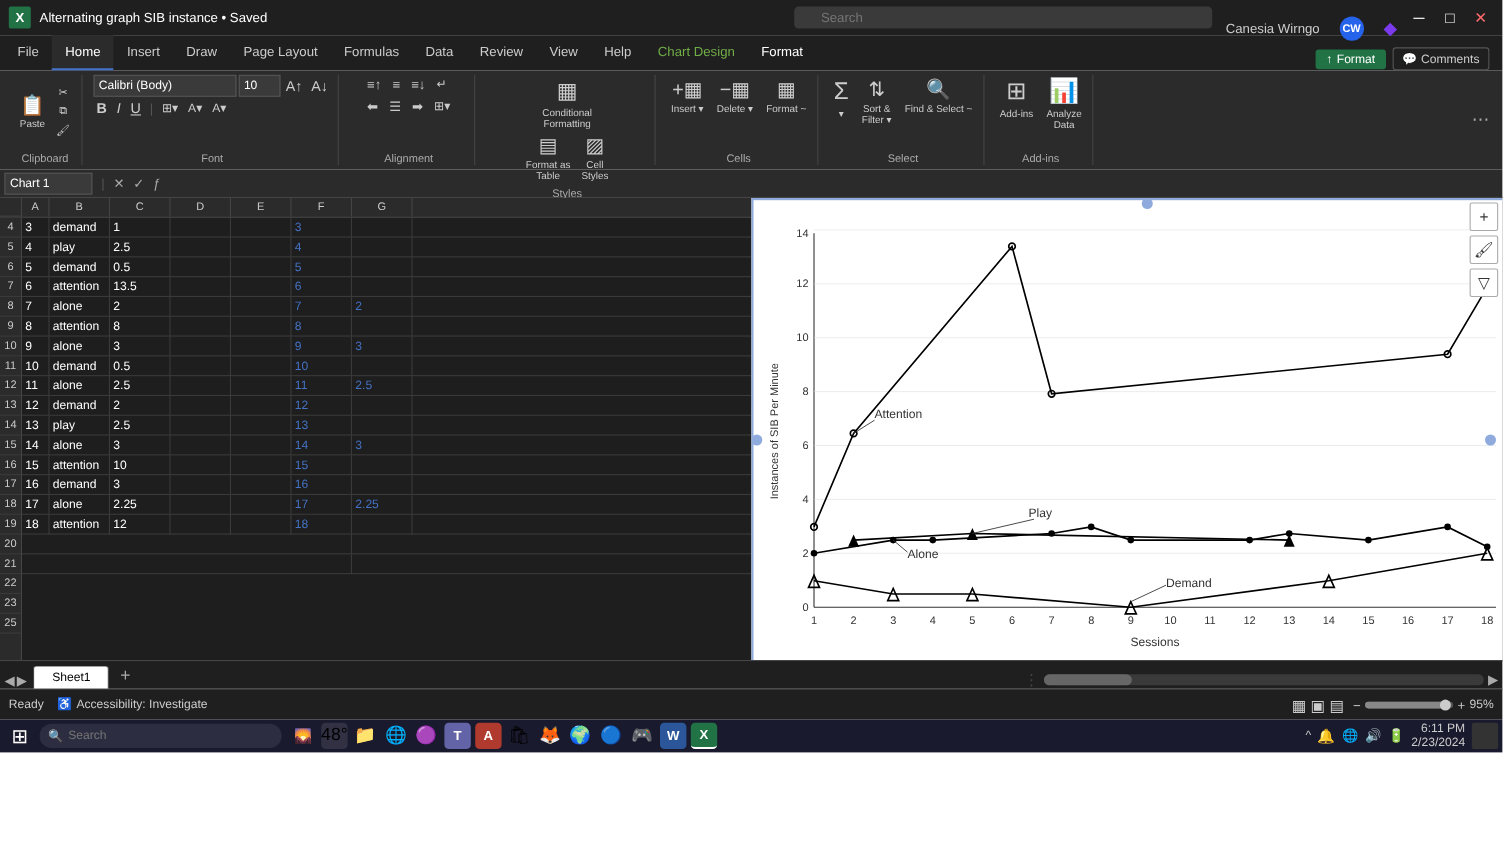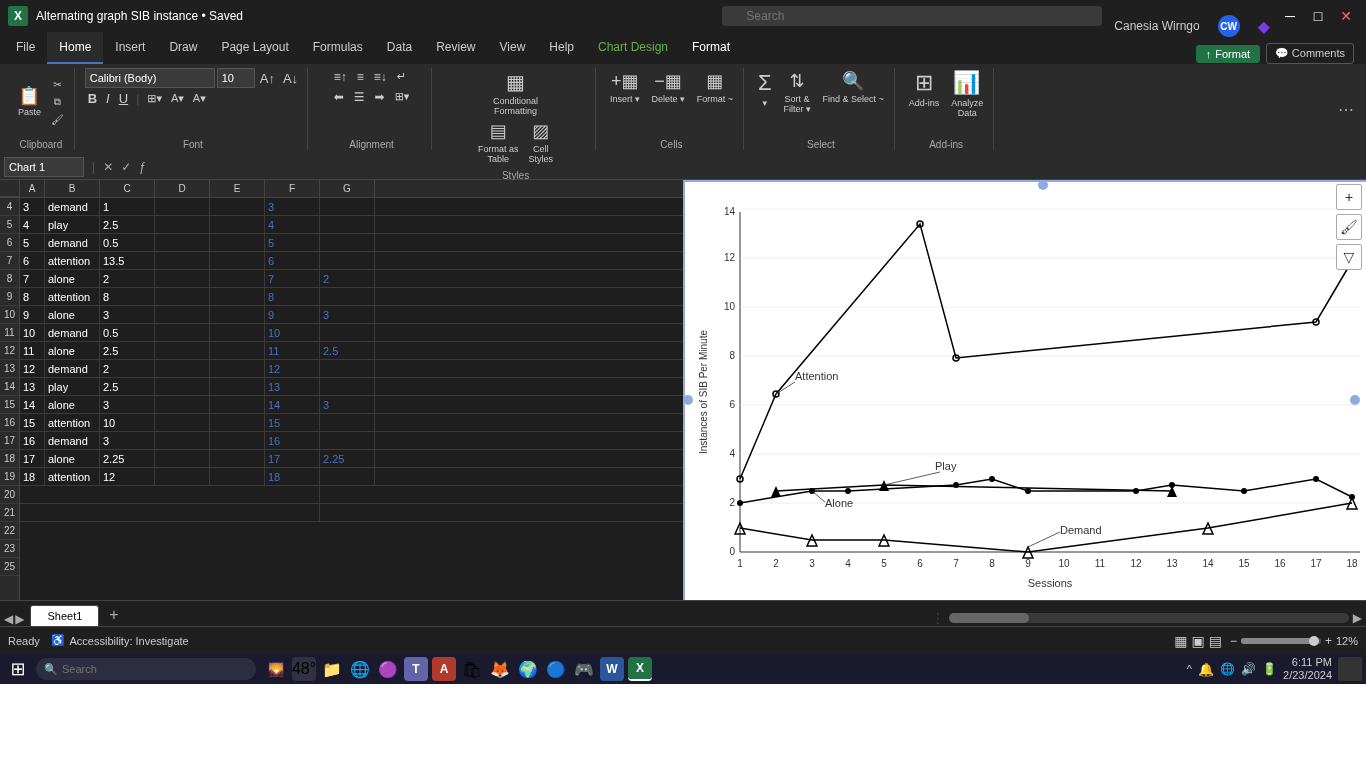--- a/index.html
+++ b/index.html
@@ -821,21 +821,21 @@
       <button class="view-btn">▣</button>
       <button class="view-btn">▤</button>
     </div>
     <div class="zoom-control">
       <button style="background:none;border:none;color:#ccc;cursor:pointer;font-size:12px;">−</button>
       <div style="width:80px;height:6px;background:#555;border-radius:3px;position:relative;">
         <div style="width:72px;height:6px;background:#888;border-radius:3px;position:absolute;left:0;"></div>
         <div style="width:10px;height:10px;background:#ccc;border-radius:50%;position:absolute;left:68px;top:-2px;"></div>
       </div>
       <button style="background:none;border:none;color:#ccc;cursor:pointer;font-size:12px;">+</button>
-      <span>12%</span>
+      <span>95%</span>
     </div>
   </div>
 </div>
 
 <div id="taskbar">
   <div class="taskbar-start">⊞</div>
   <div class="taskbar-search-wrap">
     <span class="taskbar-search-icon">🔍</span>
     <input class="taskbar-search" placeholder="Search" style="background: rgb(45, 45, 66); border: none; border-radius: 14px; color: rgb(170, 170, 170); padding: 4px 12px 4px 26px; width: 220px; font-size: 11px; height: 22px; outline: none;">
   </div>

